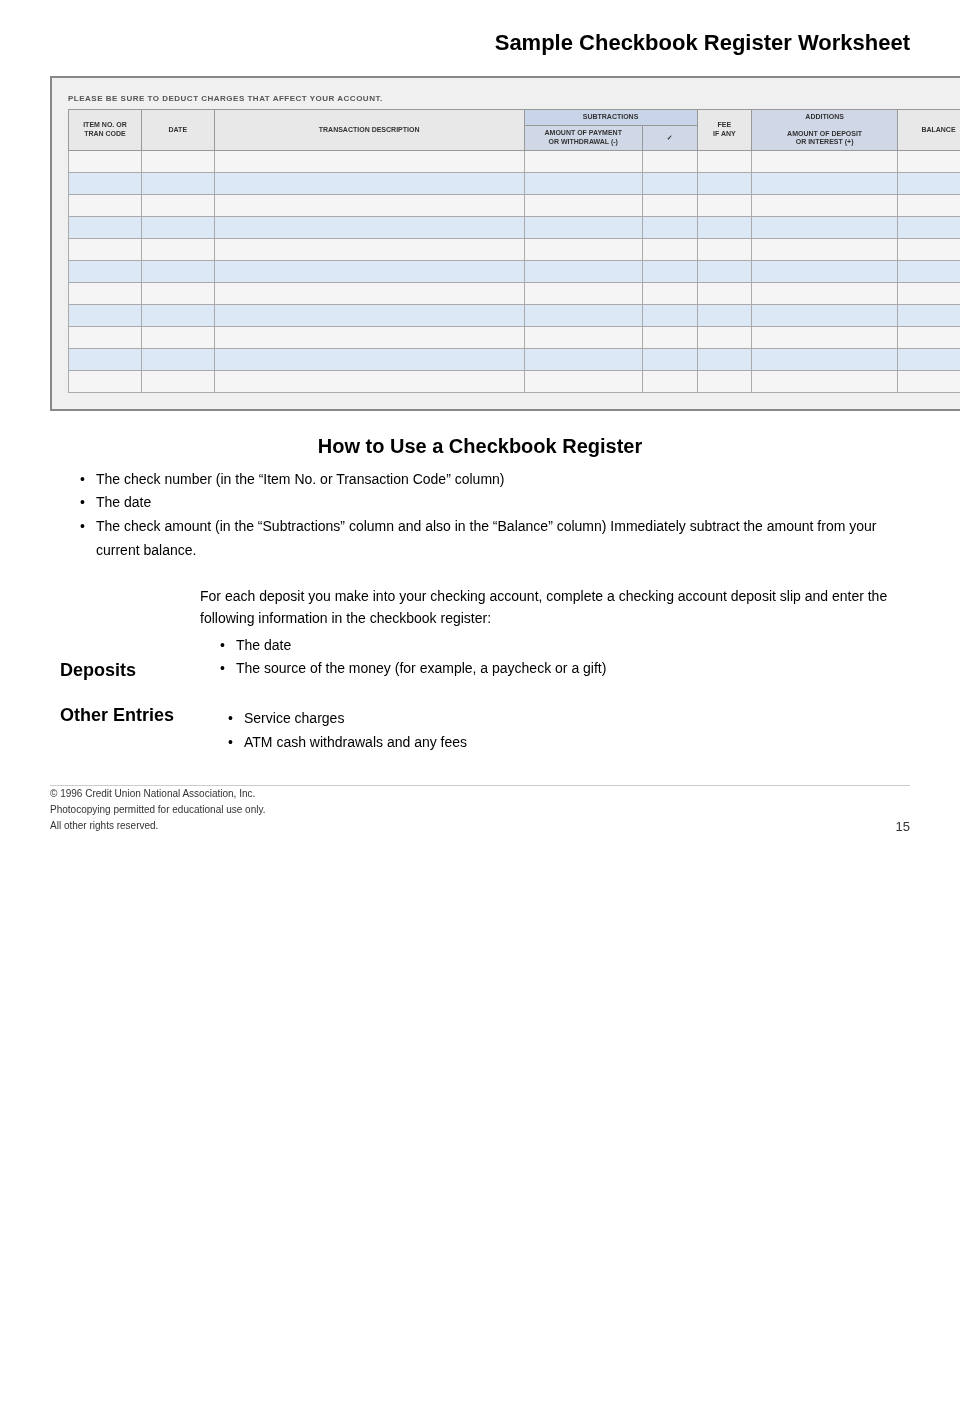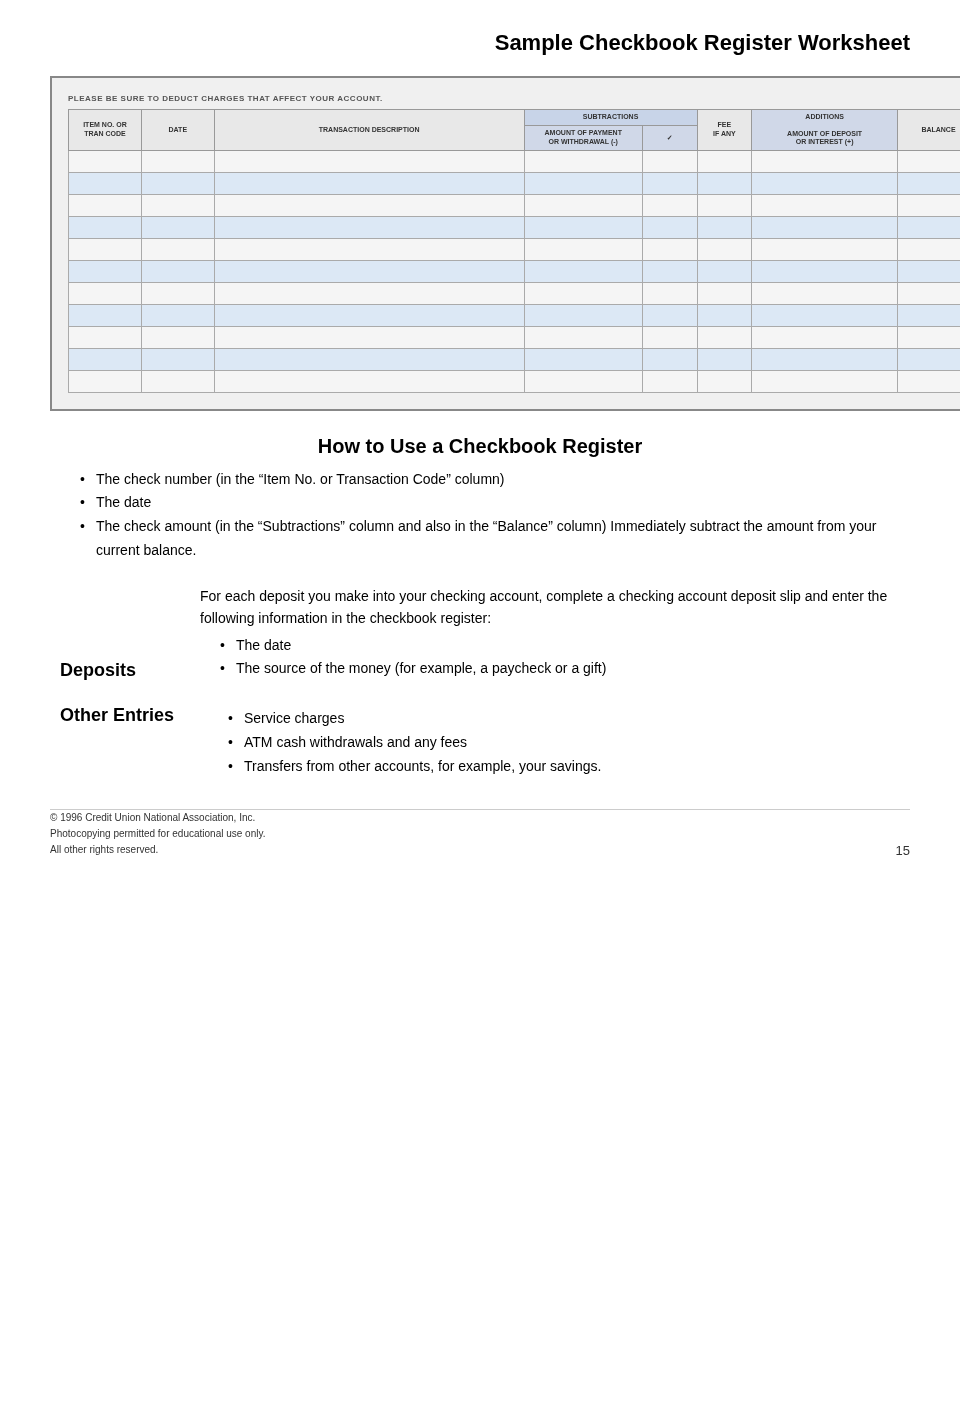--- a/index.html
+++ b/index.html
@@ -349,21 +349,20 @@
       </ul>
     </div>
   </div>
 
   <div class="section-row other-entries-section">
     <div class="section-label">Other Entries</div>
     <div class="section-body">
       <ul class="bullet-list">
         <li>Service charges</li>
         <li>ATM cash withdrawals and any fees</li>
-        <li>Transfers from other accounts, for example, your savings.</li>
       </ul>
     </div>
   </div>
 
 </div>
 
 <div class="footer-area">
   <div class="footer-left">
     <div>© 1996 Credit Union National Association, Inc.</div>
     <div>Photocopying permitted for educational use only.</div>

